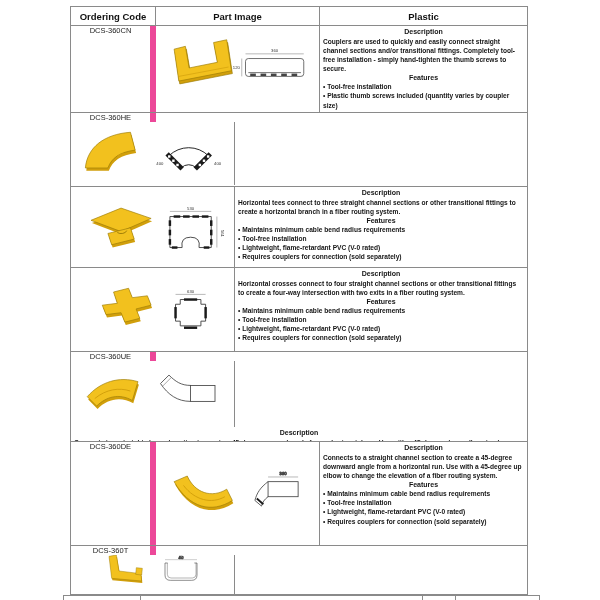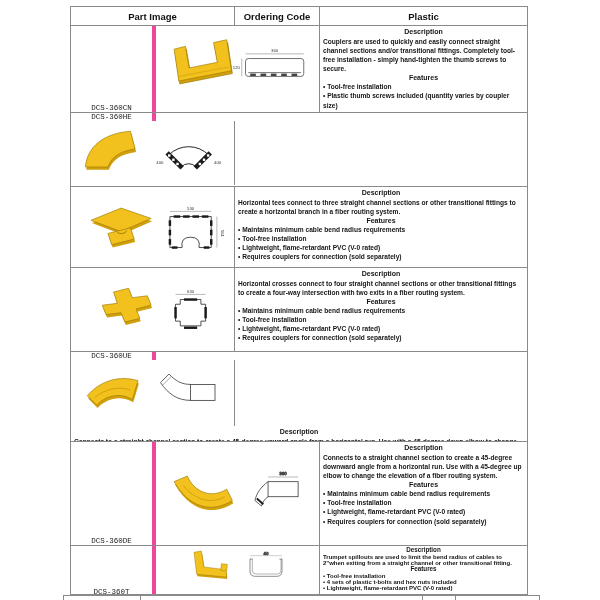--- a/index.html
+++ b/index.html
@@ -12,22 +12,22 @@
     border:1px solid #8a8a8a;box-sizing:border-box;background:#fff;overflow:hidden;
   }
   .hdr{display:flex;height:19px;border-bottom:1px solid #8a8a8a;box-sizing:border-box;}
   .hc{display:flex;align-items:center;justify-content:center;font-weight:bold;
       font-size:9.5px;color:#111;height:100%;box-sizing:border-box;}
   .w-code{width:85px;border-right:1px solid #8a8a8a;}
   .w-img{width:164px;border-right:1px solid #8a8a8a;}
   .w-rem{flex:1;}
   .row{display:flex;border-bottom:1px solid #8a8a8a;box-sizing:border-box;}
   .row:last-child{border-bottom:none;}
-  .cell-code{width:85px;border-right:4px solid #ec4899;display:flex;align-items:flex-end;
-      justify-content:center;font-family:Liberation Mono, monospace;font-size:7.5px;
+  .cell-code{width:85px;border-right:6px solid #ec4899;display:flex;align-items:flex-start;
+      justify-content:center;font-family:Liberation Sans, sans-serif;font-size:7.5px;
       color:#222;box-sizing:border-box;}
   .cell-img{width:164px;border-right:1px solid #8a8a8a;display:flex;align-items:center;
       justify-content:center;box-sizing:border-box;overflow:hidden;}
   .cell-img svg{width:156px;height:62px;}
   .cell-rem{flex:1;padding:1px 3px 0 3px;font-weight:bold;color:#151515;
       font-size:6.6px;line-height:9.1px;overflow:hidden;box-sizing:border-box;}
   .sec{text-align:center;font-size:7px;line-height:9.5px;}
   .feat{margin:0;padding:0;list-style:none;}
   
   .row:nth-child(7) .cell-rem{font-size:6px;line-height:6.15px;}
@@ -36,22 +36,22 @@
   
   .stub{position:absolute;top:595px;width:1px;height:5px;background:#8a8a8a;}
   .stub-h{position:absolute;top:595px;left:63px;width:477px;height:1px;background:#8a8a8a;}
   text{font-family:"Liberation Sans",sans-serif;}
 </style>
 </head>
 <body>
 
 <div class="tbl">
   <div class="hdr">
+    <div class="hc w-code">Ordering Code</div>
     <div class="hc w-img">Part Image</div>
-    <div class="hc w-code">Ordering Code</div>
     <div class="hc w-rem">Plastic</div>
   </div>
   <div id="tbody">
       <div class="row" style="height: 87px;">
     <div class="cell-code">
       <span>DCS-360CN</span>
     </div>
     <div class="cell-img">
       <div><svg viewBox="0 0 160 66" preserveAspectRatio="xMidYMid meet">
     <g stroke="#9C7B06" stroke-width="0.7" stroke-linejoin="round">
@@ -263,21 +263,21 @@
       <div>Connects to a straight channel section to create a 45-degree downward angle from a horizontal run. Use with a 45-degree up elbow to change the elevation of a fiber routing system.</div>
       <div class="sec">Features</div>
       <ul class="feat">
             <li>• Maintains minimum cable bend radius requirements</li>
             <li>• Tool-free installation</li>
             <li>• Lightweight, flame-retardant PVC (V-0 rated)</li>
             <li>• Requires couplers for connection (sold separately)</li>
           </ul>
     </div>
   </div>
-      <div class="row" style="height: 50px;">
+      <div class="row" style="height: 50px; flex-direction: column;">
     <div class="cell-code">
       <span>DCS-360T</span>
     </div>
     <div class="cell-img">
       <div><svg viewBox="0 0 160 66" preserveAspectRatio="xMidYMid meet">
     <g stroke-linejoin="round">
       <polygon fill="#D19F0B" points="15,11 26,9 30,33 63,37 64,48 19,44"></polygon>
       <polygon fill="#F2C11E" stroke="#9C7B06" stroke-width="0.7" points="14,8 25,6 29,30 62,34 63,45 18,41"></polygon>
       <polygon fill="#F2C11E" stroke="#9C7B06" stroke-width="0.7" points="55,25 64,26 63,36 54,35"></polygon>
     </g>

